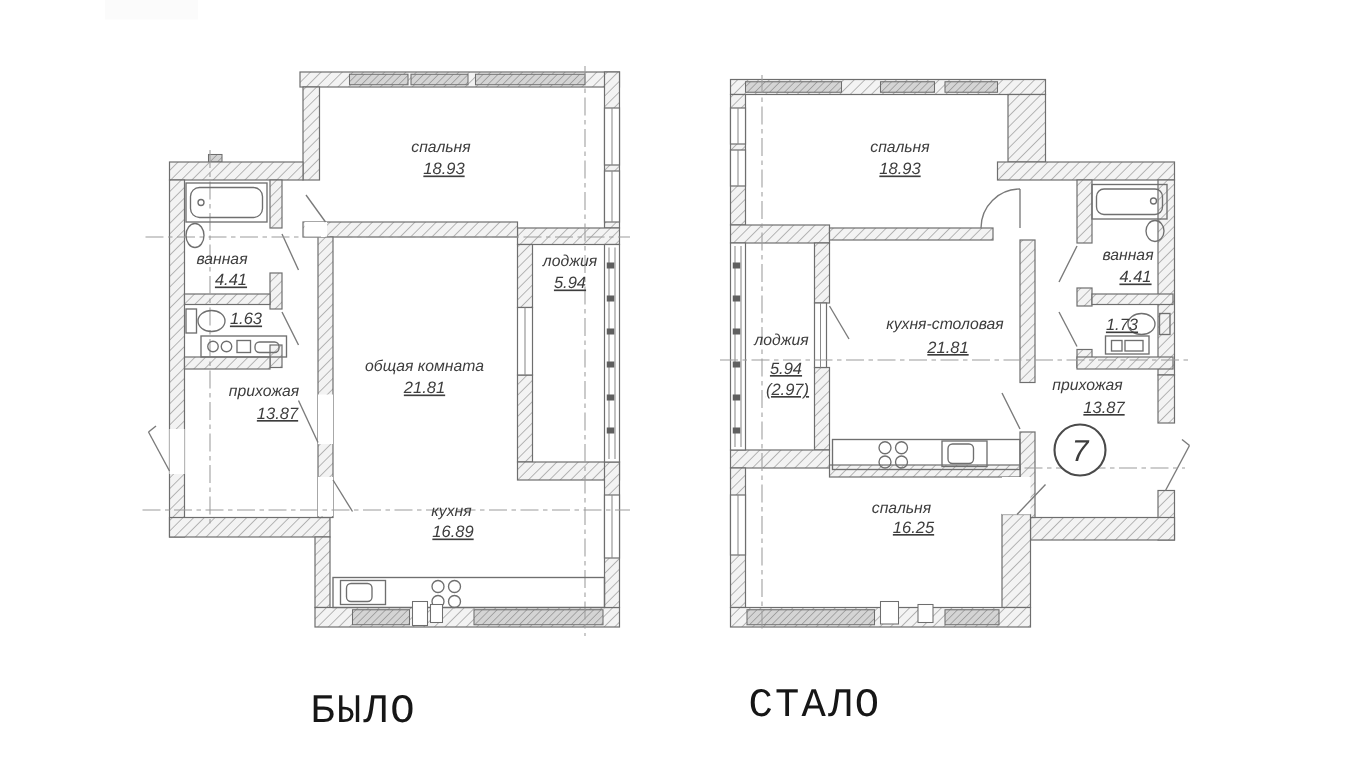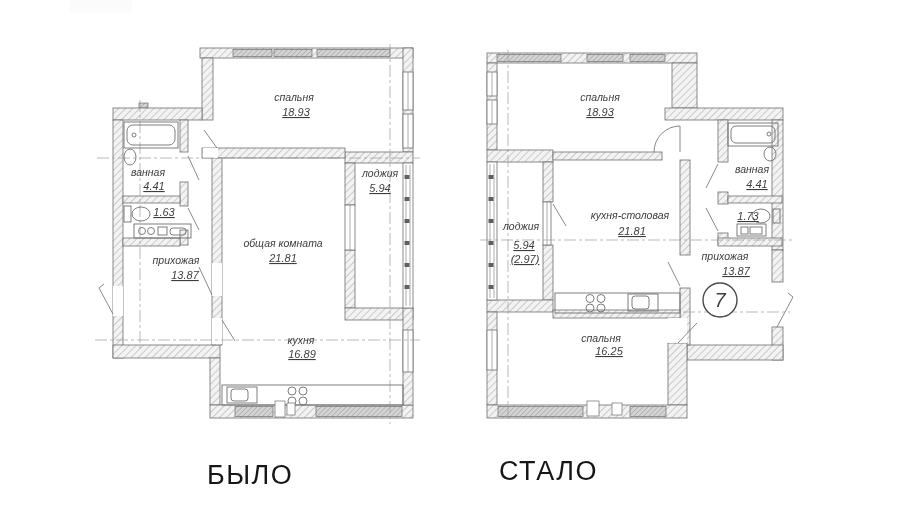--- a/index.html
+++ b/index.html
@@ -1,20 +1,20 @@
 <!DOCTYPE html>
 <html><head>
 <meta charset="utf-8">
 <style>
   html,body{margin:0;padding:0;background:#fff;}
   .canvas{position:relative;width:900px;height:496px;background:#ffffff;overflow:hidden;
           font-family:"Liberation Sans",sans-serif;}
   .artifact{position:absolute;left:70px;top:0;width:62px;height:13px;background:#fbfbfb;}
   .caption{position:absolute;font-size:27px;color:#161616;letter-spacing:1.5px;
-           font-family:Liberation Sans, sans-serif;}
+           font-family:Liberation Mono, monospace;}
   .caption.before{left:207px;top:460px;}
   .caption.after{left:499px;top:456px;text-align:center;}
   svg{position:absolute;left:0;top:0;}
   svg text{font-family:"Liberation Sans",sans-serif;font-style:italic;fill:#3d3d3d;}
   .rname{font-size:10.5px;text-anchor:middle;}
   .area{font-size:11px;text-anchor:middle;text-decoration:underline;}
   .unit{font-size:20px;text-anchor:middle;fill:#3d3d3d;}
   .wall{fill:url(#hatch);stroke:#6e6e6e;stroke-width:0.8;}
   .wall2{fill:url(#hatchd);stroke:#6e6e6e;stroke-width:0.7;}
   .win{fill:#ffffff;stroke:#6e6e6e;stroke-width:0.8;}

